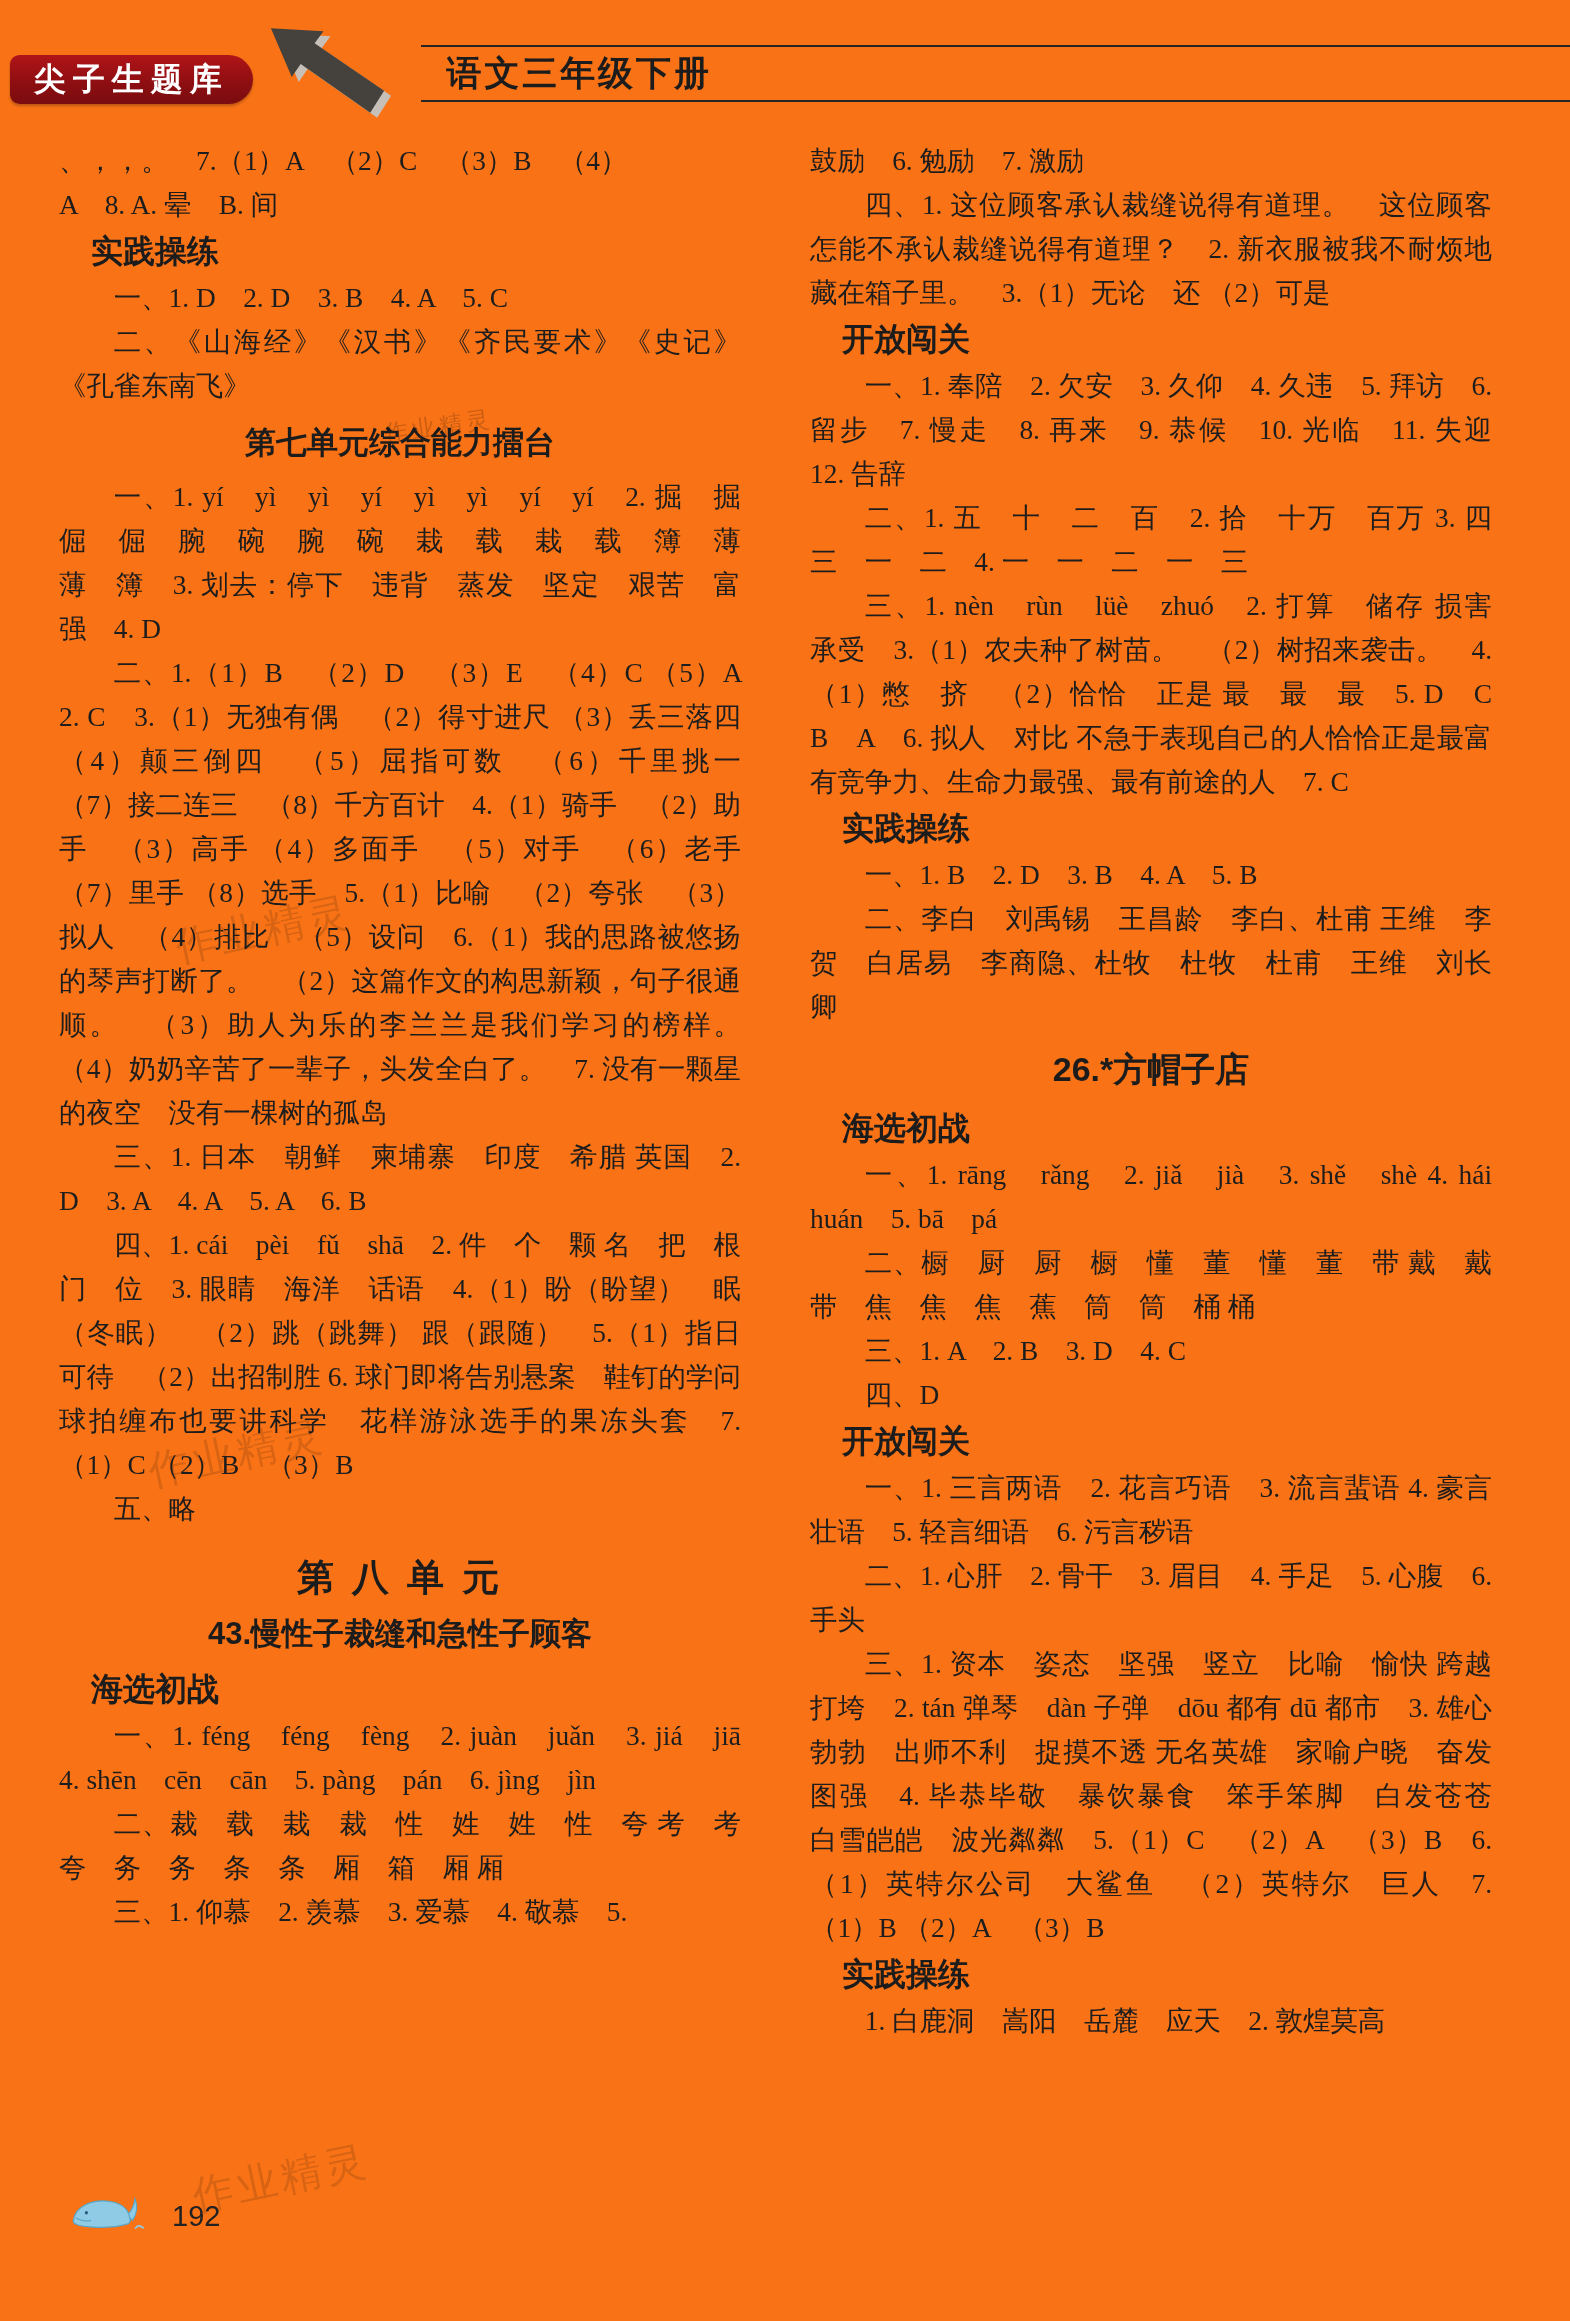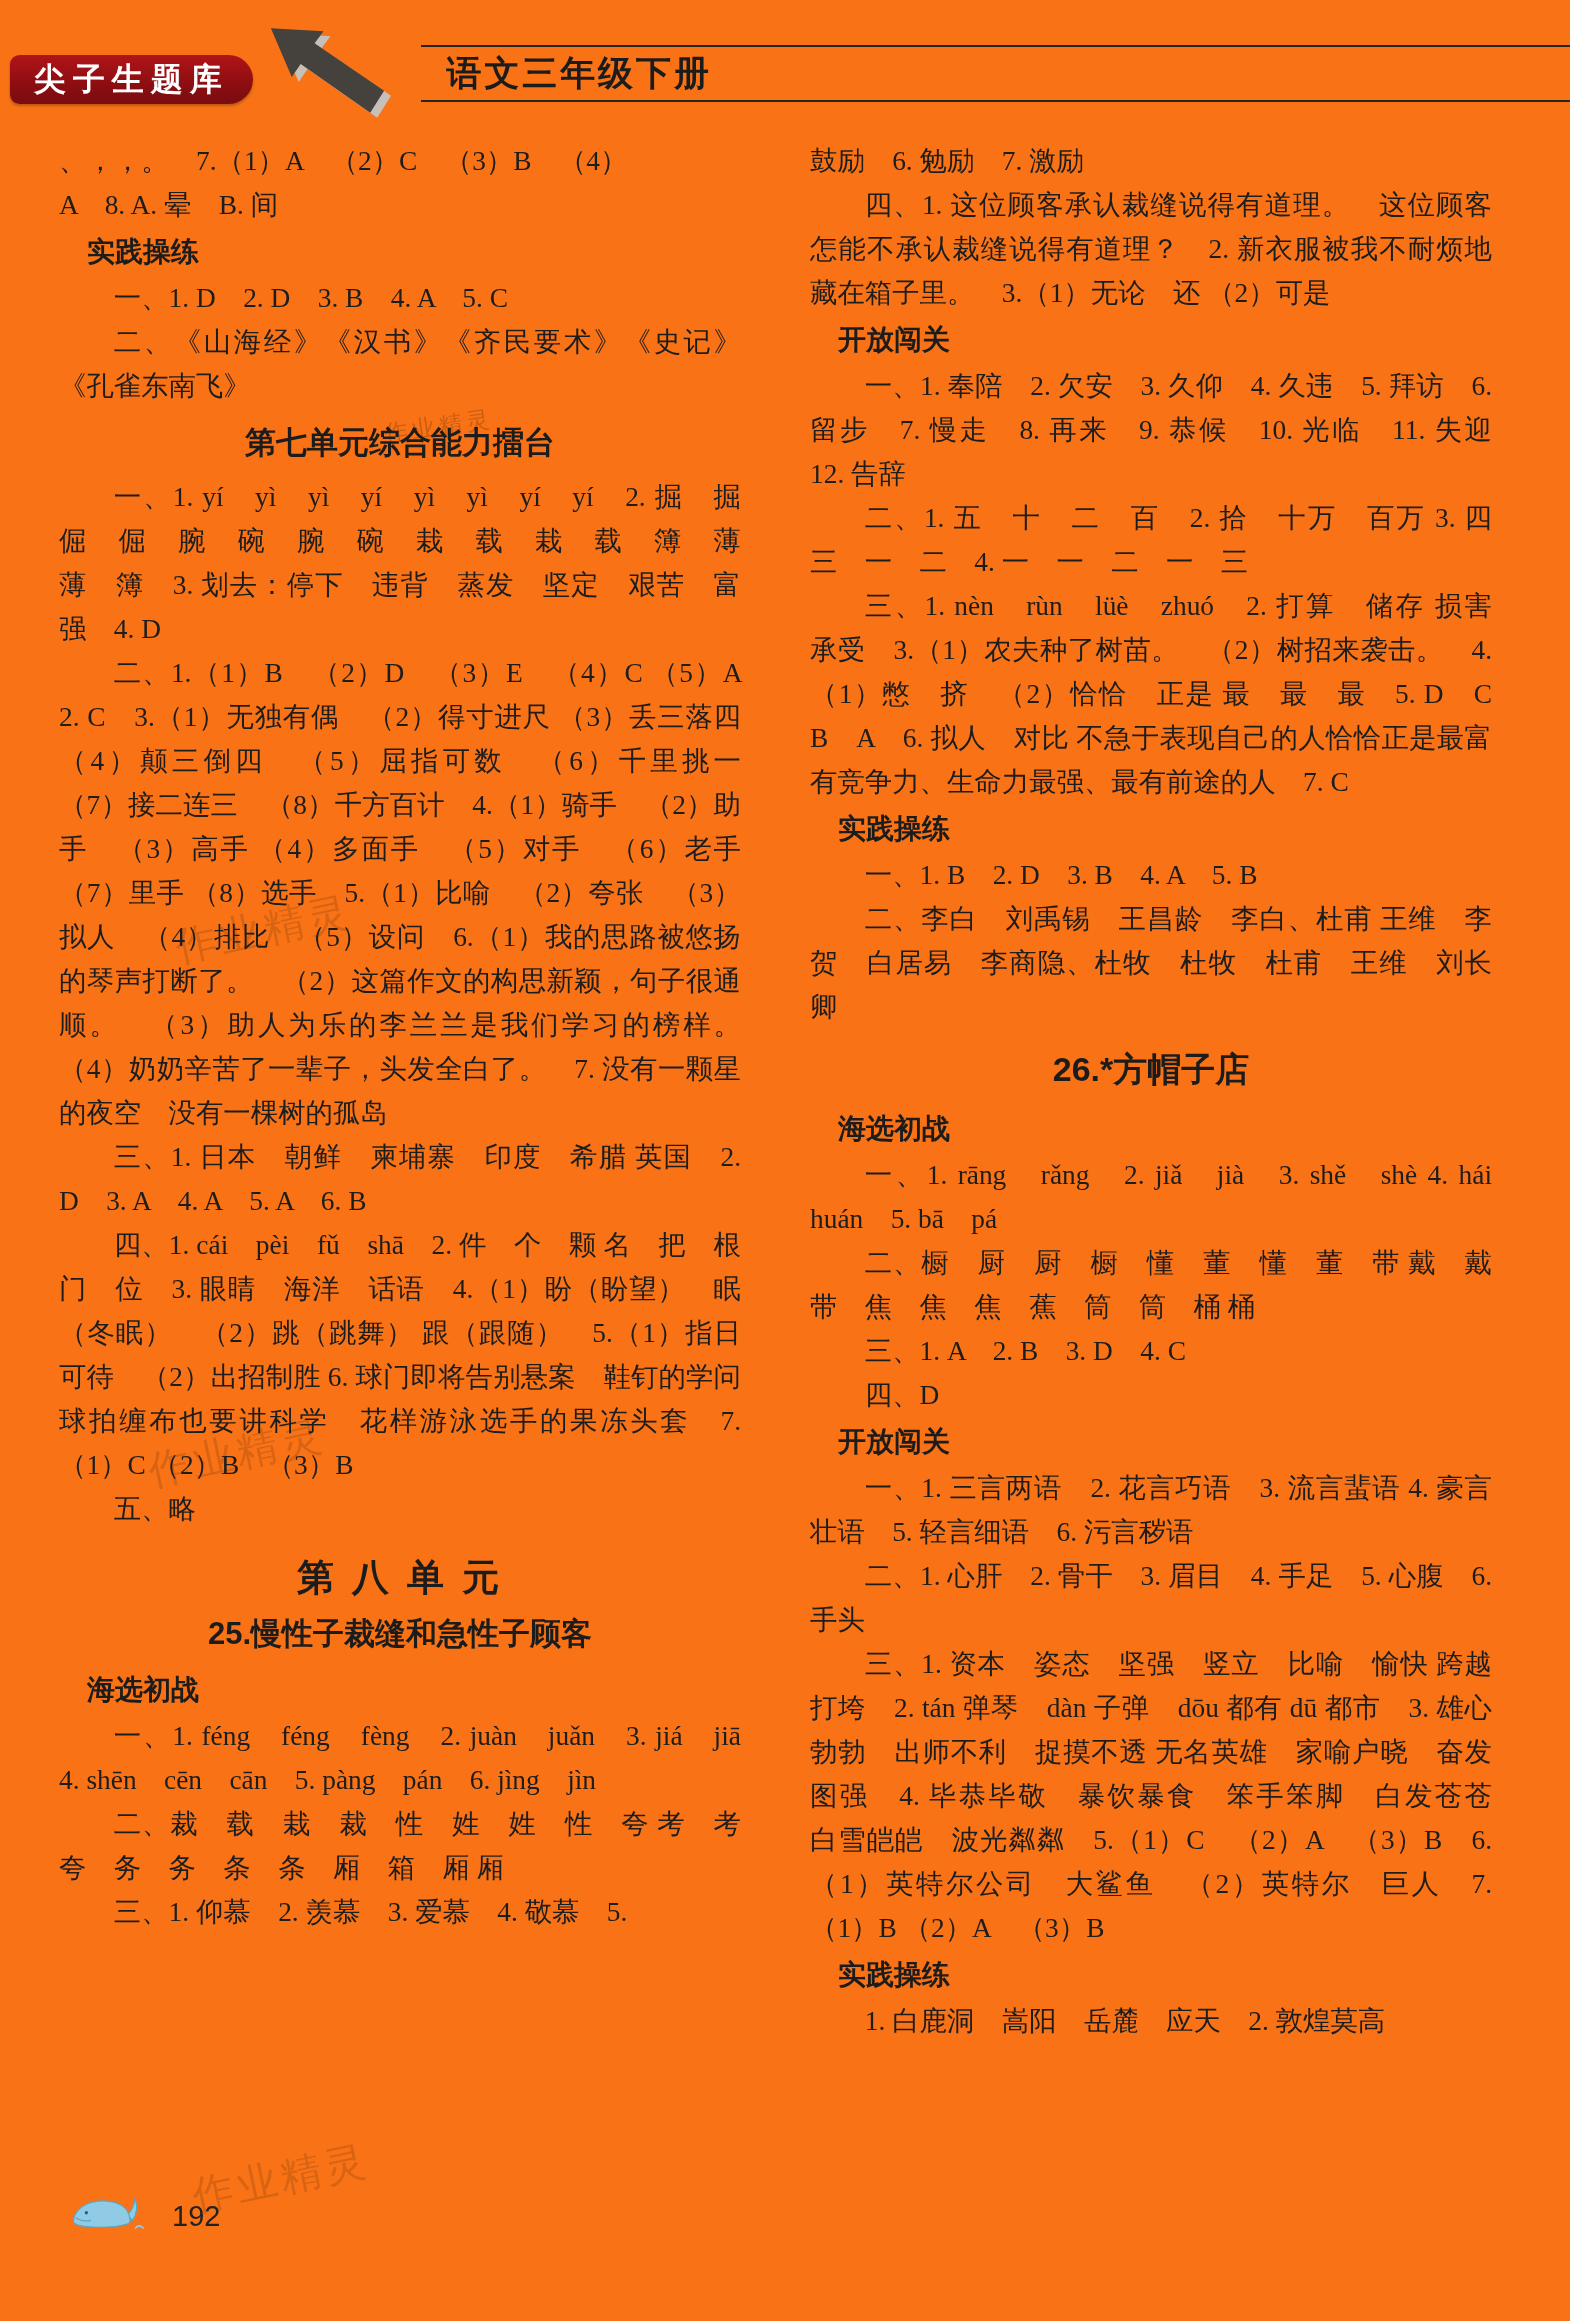--- a/index.html
+++ b/index.html
@@ -35,21 +35,21 @@
   
   .content { position:absolute; left:59px; top:139px; width:1433px; display:flex; gap:69px; }
   .col { width:682px; }
   .p, .p-cont {
     font-size:27.4px; line-height:44px; text-align:justify; color:#1d1d1d;
   }
   .p { text-indent:2em; }
   .p-cont { text-indent:0; }
   .h-section {
     font-family:"Liberation Sans","DejaVu Sans",sans-serif;
-    font-weight:bold; font-size:28px; line-height:45px; text-indent:1em;
+    font-weight:bold; font-size:32px; line-height:45px; text-indent:1em;
     margin:2px 0;
   }
   .h-center {
     font-family:"Liberation Sans","DejaVu Sans",sans-serif;
     font-weight:bold; font-size:31px; text-align:center; margin:13.7px 0 11.8px;
   }
   .h-unit {
     font-family:"Liberation Sans","DejaVu Sans",sans-serif;
     font-weight:bold; font-size:37px; text-align:center; margin:21.6px 0 7.8px;
     letter-spacing:3.9px;
@@ -105,21 +105,21 @@
       <h4 class="h-section">实践操练</h4>
       <p class="p">一、1. D　2. D　3. B　4. A　5. C</p>
       <p class="p">二、《山海经》《汉书》《齐民要术》《史记》《孔雀东南飞》</p>
       <h3 class="h-center">第七单元综合能力擂台</h3>
       <p class="p">一、1. yí　yì　yì　yí　yì　yì　yí　yí　2. 掘　掘　倔　倔　腕　碗　腕　碗　栽　载　栽　载　簿　薄　薄　簿　3. 划去：停下　违背　蒸发　坚定　艰苦　富强　4. D</p>
       <p class="p">二、1.（1）B　（2）D　（3）E　（4）C （5）A　2. C　3.（1）无独有偶　（2）得寸进尺 （3）丢三落四　（4）颠三倒四　（5）屈指可数　（6）千里挑一　（7）接二连三　（8）千方百计　4.（1）骑手　（2）助手　（3）高手 （4）多面手　（5）对手　（6）老手　（7）里手 （8）选手　5.（1）比喻　（2）夸张　（3）拟人　（4）排比　（5）设问　6.（1）我的思路被悠扬的琴声打断了。　（2）这篇作文的构思新颖，句子很通顺。　（3）助人为乐的李兰兰是我们学习的榜样。　（4）奶奶辛苦了一辈子，头发全白了。　7. 没有一颗星的夜空　没有一棵树的孤岛</p>
       <p class="p">三、1. 日本　朝鲜　柬埔寨　印度　希腊 英国　2. D　3. A　4. A　5. A　6. B</p>
       <p class="p">四、1. cái　pèi　fǔ　shā　2. 件　个　颗 名　把　根　门　位　3. 眼睛　海洋　话语　4.（1）盼（盼望）　眠（冬眠）　（2）跳（跳舞） 跟（跟随）　5.（1）指日可待　（2）出招制胜 6. 球门即将告别悬案　鞋钉的学问　球拍缠布也要讲科学　花样游泳选手的果冻头套　7.（1）C （2）B　（3）B</p>
       <p class="p">五、略</p>
       <h2 class="h-unit">第 八 单 元</h2>
-      <h3 class="h-lesson">25.慢性子裁缝和急性子顾客</h3>
+      <h3 class="h-lesson">43.慢性子裁缝和急性子顾客</h3>
       <h4 class="h-section">海选初战</h4>
       <p class="p">一、1. féng　féng　fèng　2. juàn　juǎn　3. jiá　jiā　4. shēn　cēn　cān　5. pàng　pán　6. jìng　jìn</p>
       <p class="p">二、裁　载　栽　裁　性　姓　姓　性　夸 考　考　夸　务　务　条　条　厢　箱　厢 厢</p>
       <p class="p">三、1. 仰慕　2. 羡慕　3. 爱慕　4. 敬慕　5.</p>
     </div>
 
     <div class="col">
       <p class="p-cont">鼓励　6. 勉励　7. 激励</p>
       <p class="p">四、1. 这位顾客承认裁缝说得有道理。　这位顾客怎能不承认裁缝说得有道理？　2. 新衣服被我不耐烦地藏在箱子里。　3.（1）无论　还 （2）可是</p>
       <h4 class="h-section">开放闯关</h4>

